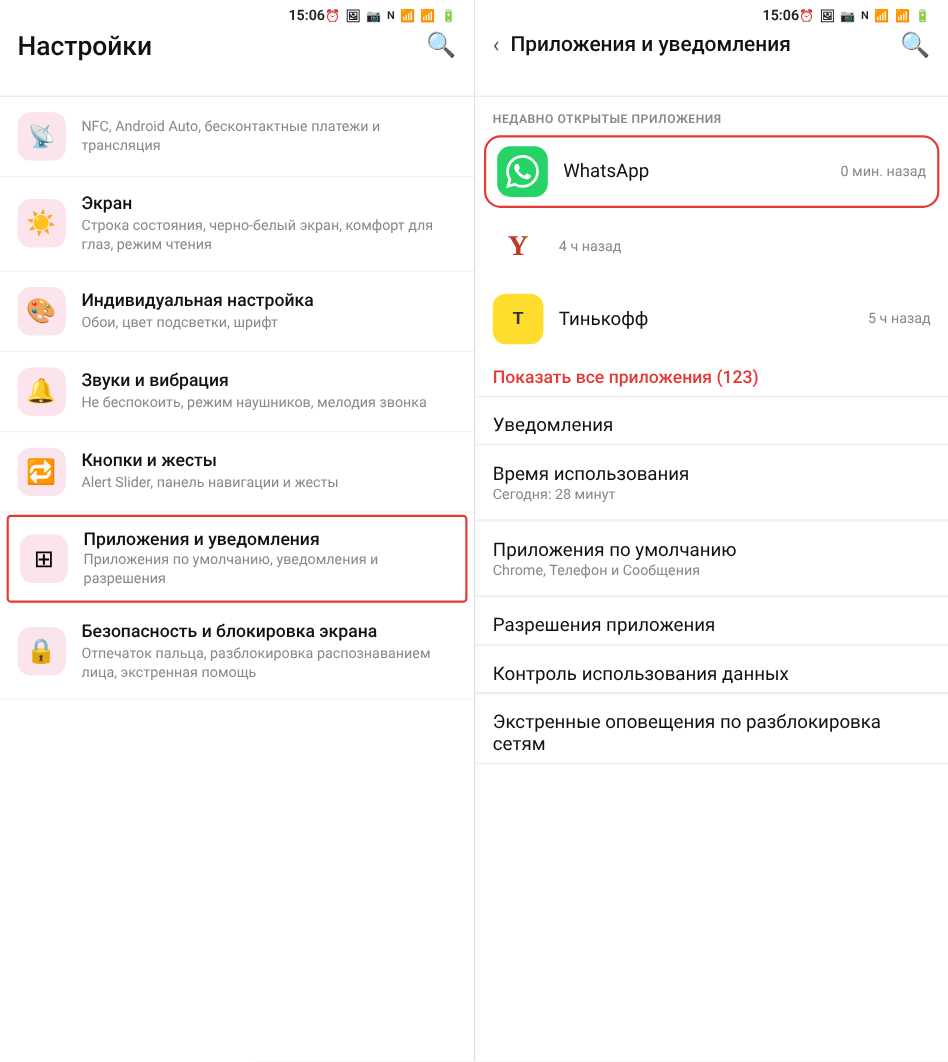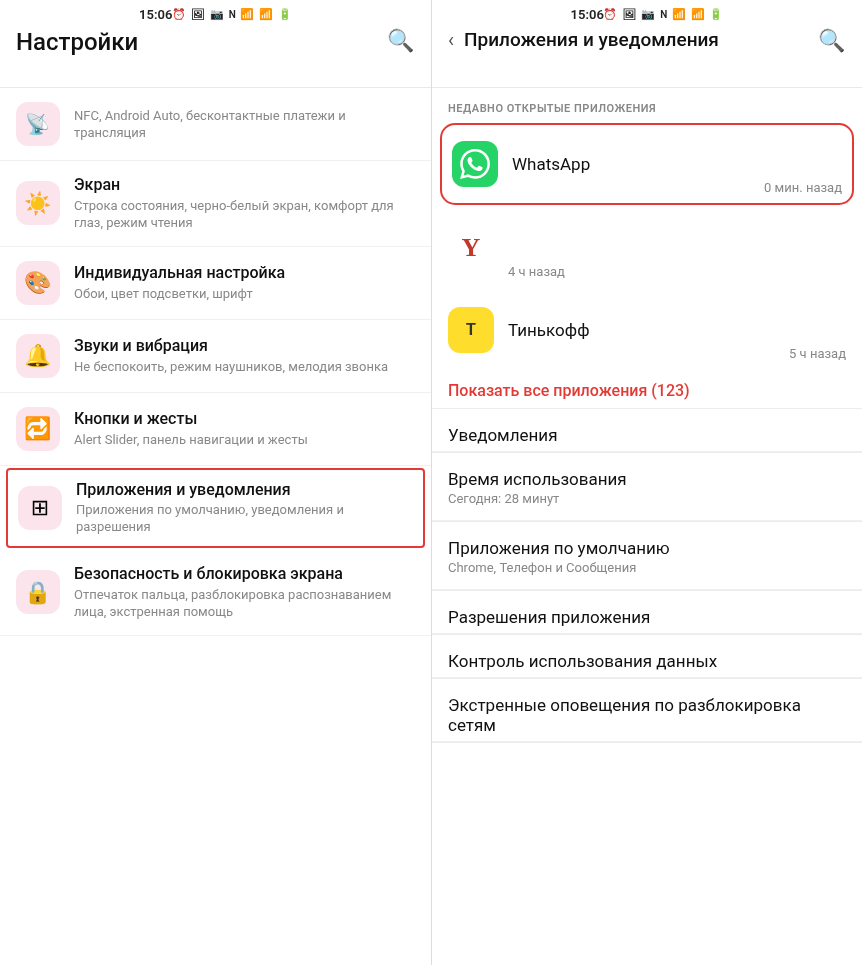--- a/index.html
+++ b/index.html
@@ -19,21 +19,21 @@
       display: flex;
       flex-direction: column;
       overflow: hidden;
     }
 
     .status-bar {
       height: 28px;
       background: #ffffff;
       display: flex;
       align-items: center;
-      justify-content: center;
+      justify-content: flex-end;
       padding: 0 16px;
       font-size: 13px;
       font-weight: 600;
       color: #222;
     }
 
     .status-icons {
       display: flex;
       align-items: center;
       gap: 5px;
@@ -190,21 +190,20 @@
     .app-name {
       font-size: 17px;
       font-weight: 400;
       color: #111;
       flex: 1;
     }
 
     .app-time {
       font-size: 13px;
       color: #888;
-      margin-top: 47px;
     }
 
     .show-all-btn {
       padding: 10px 16px 8px 16px;
       font-size: 16px;
       font-weight: 500;
       color: #e53935;
       cursor: pointer;
     }
 

